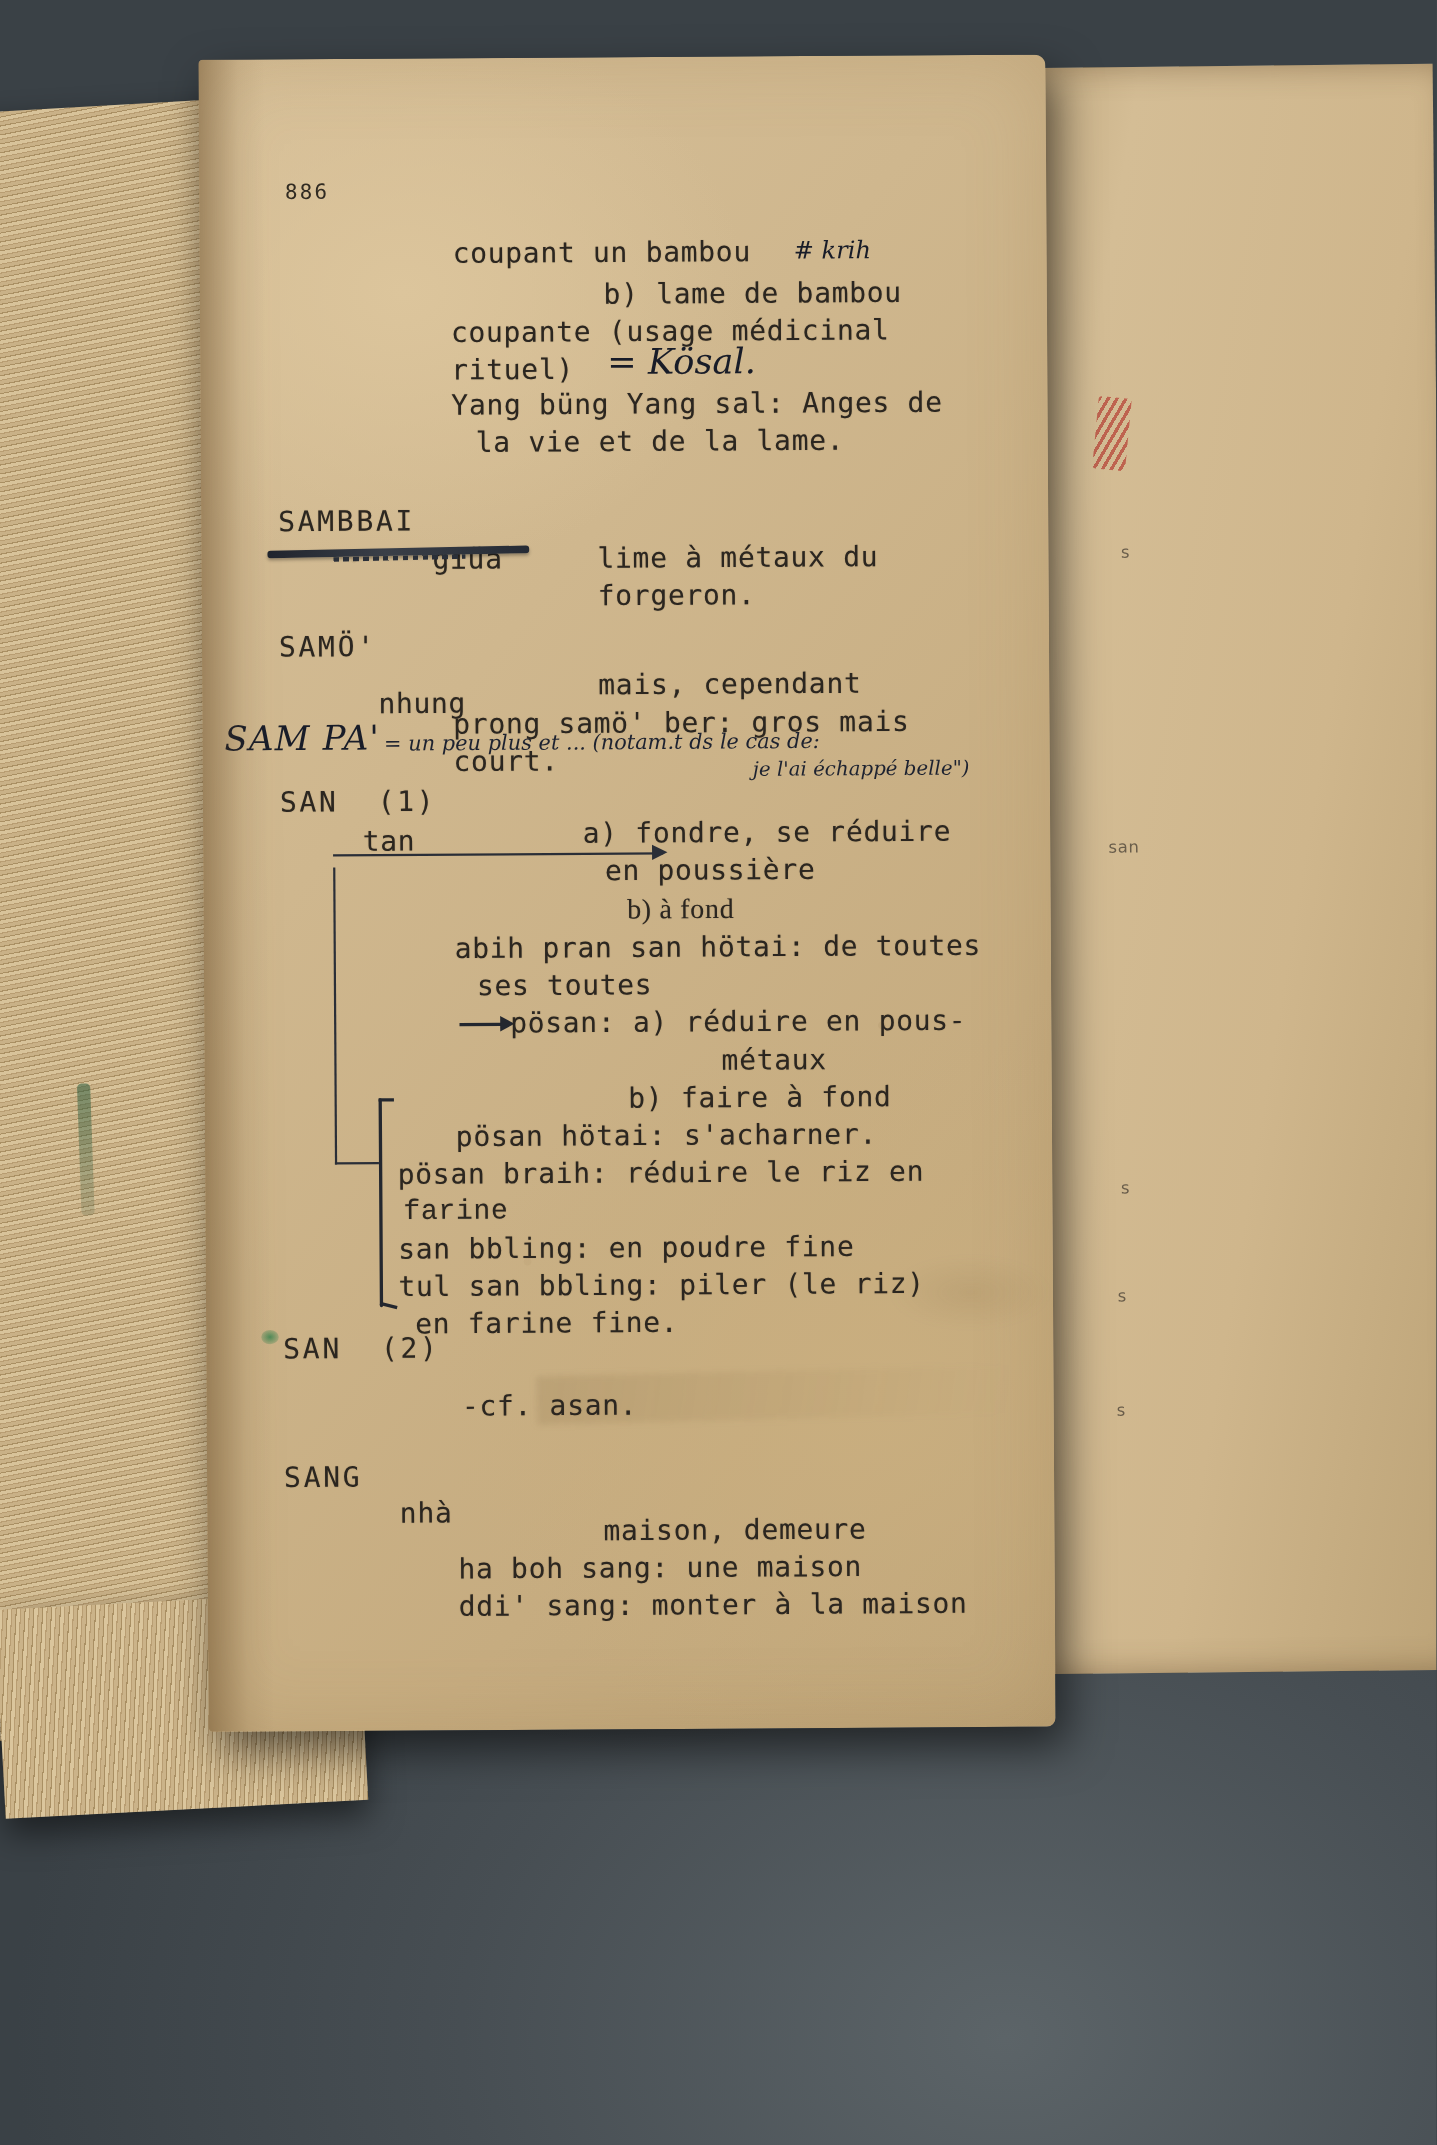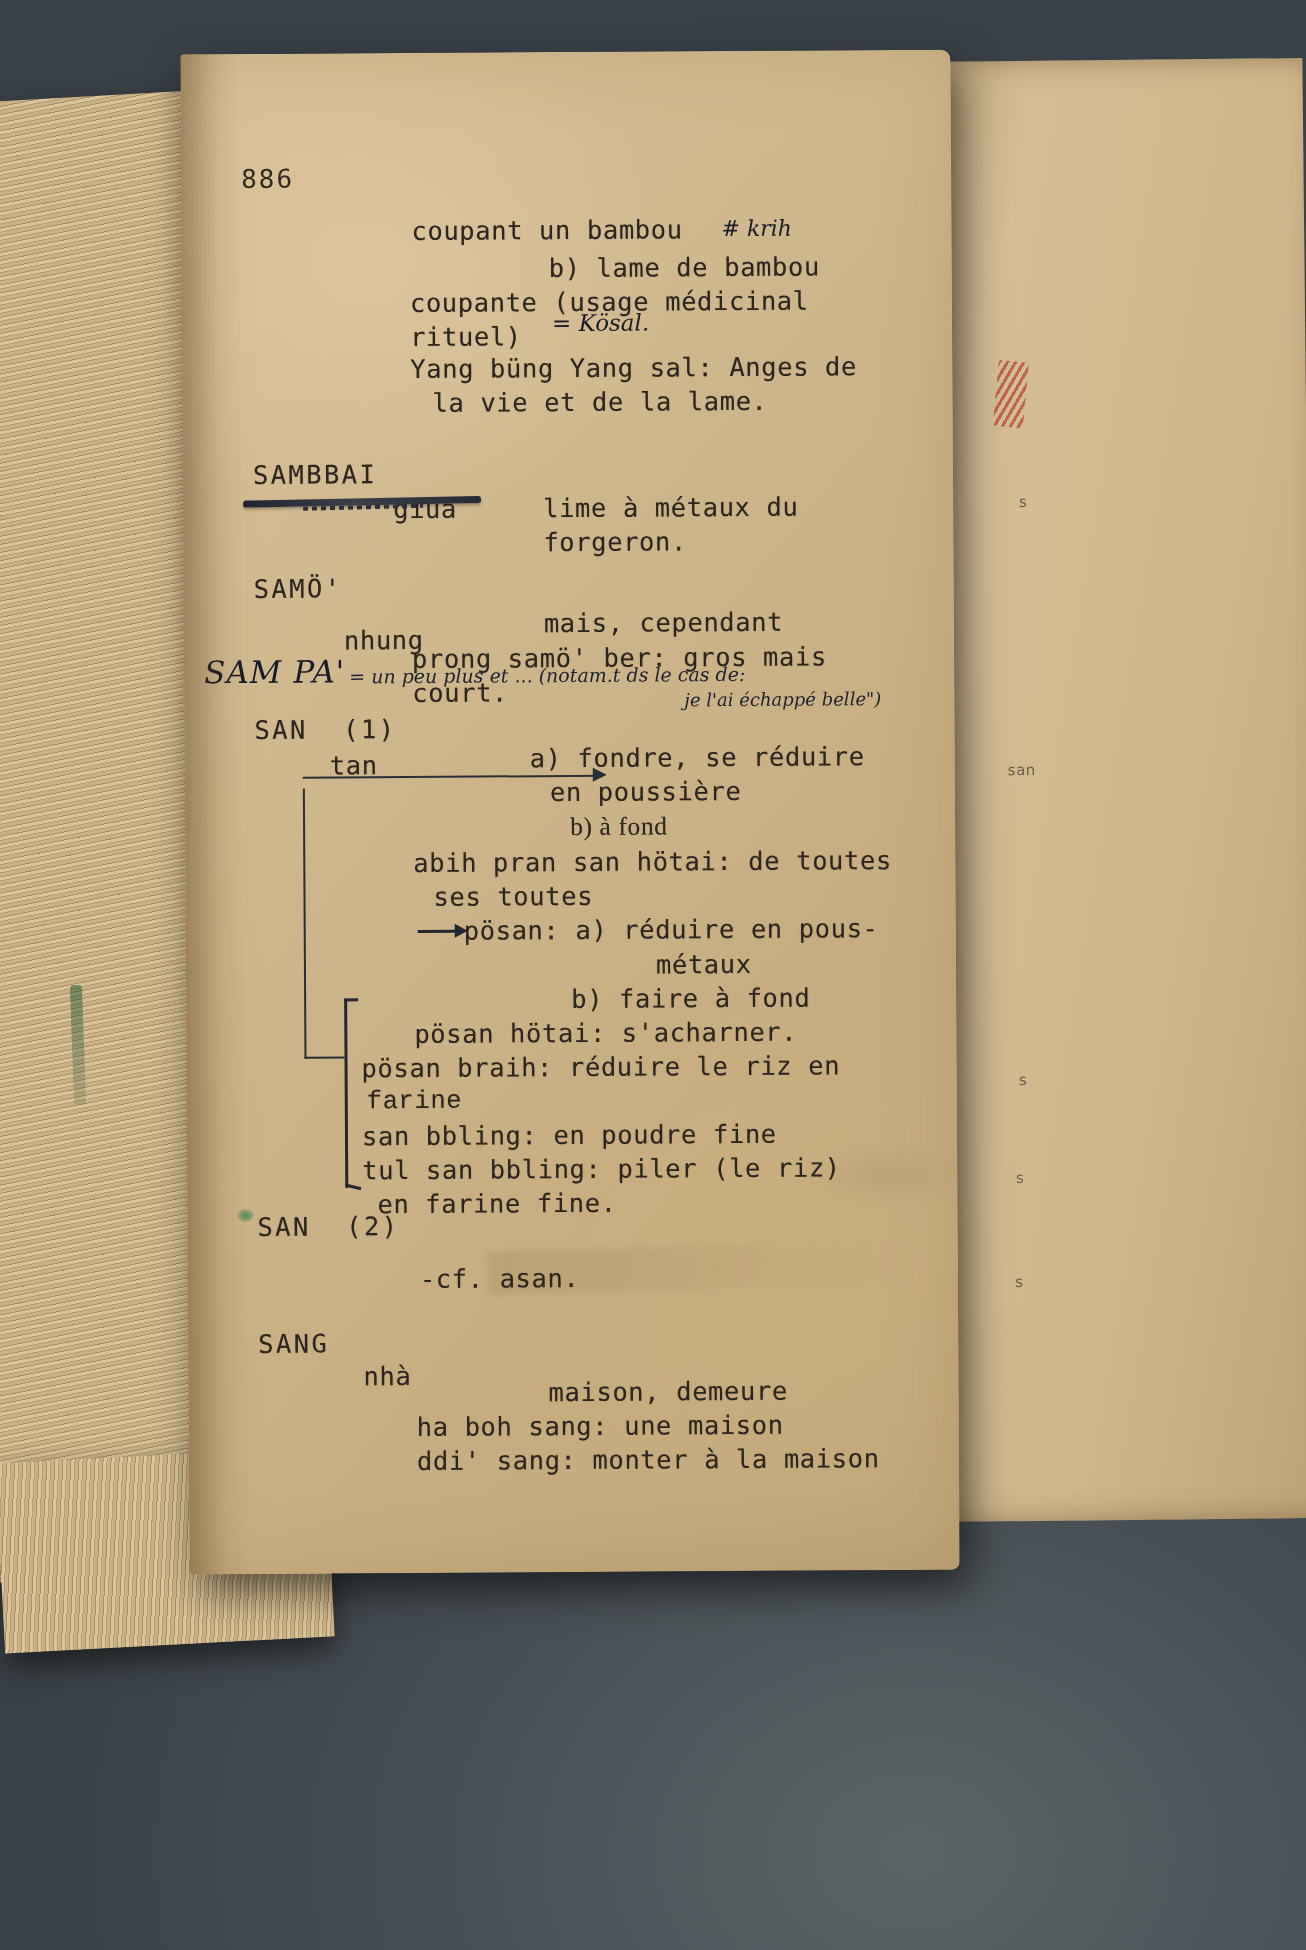--- a/index.html
+++ b/index.html
@@ -157,22 +157,22 @@
     color: #2b2620;
     font-family: "DejaVu Sans Mono", monospace;
     font-size: 25.5px;
     line-height: 36px;
     letter-spacing: 0.6px;
     white-space: pre;
     text-shadow: 0 0 1px rgba(60,48,30,0.35);
   }
   .pageno {
     position: absolute;
-    left: 60px; top: 110px;
-    font-size: 26px;
+    left: 78px; top: 110px;
+    font-size: 19px;
     letter-spacing: 2px;
     color: #312b22;
     font-family: "DejaVu Sans Mono", monospace;
   }
   .headword {
     letter-spacing: 2.4px;
   }
 
   
   .hand {
@@ -295,21 +295,21 @@
     <div class="smudge-2"></div>
 
     <div class="pageno">886</div>
 
     <div class="typed" style="left:230px; top:160px;">coupant un bambou</div>
     <div class="hand hand-strong" style="left:540px; top:165px; font-size:22px;"># krih</div>
 
     <div class="typed" style="left:367px; top:198px;">b) lame de bambou</div>
     <div class="typed" style="left:228px; top:232px;">coupante (usage médicinal</div>
     <div class="typed" style="left:228px; top:266px;">rituel)</div>
-    <div class="hand hand-strong" style="left:370px; top:258px; font-size:23px;">= Kösal.</div>
+    <div class="hand hand-strong" style="left:370px; top:258px; font-size:32px;">= Kösal.</div>
 
     <div class="typed" style="left:228px; top:298px;">Yang büng Yang sal: Anges de</div>
     <div class="typed" style="left:250px; top:332px;">la vie et de la lame.</div>
 
     <div class="typed headword" style="left:70px; top:403px;">SAMBBAI</div>
     <div class="typed" style="left:210px; top:438px;">giũa</div>
     <div class="typed" style="left:360px; top:438px;">lime à métaux du</div>
     <div class="typed" style="left:360px; top:472px;">forgeron.</div>
     <div class="strike"></div>
     <div class="strike-tail"></div>

